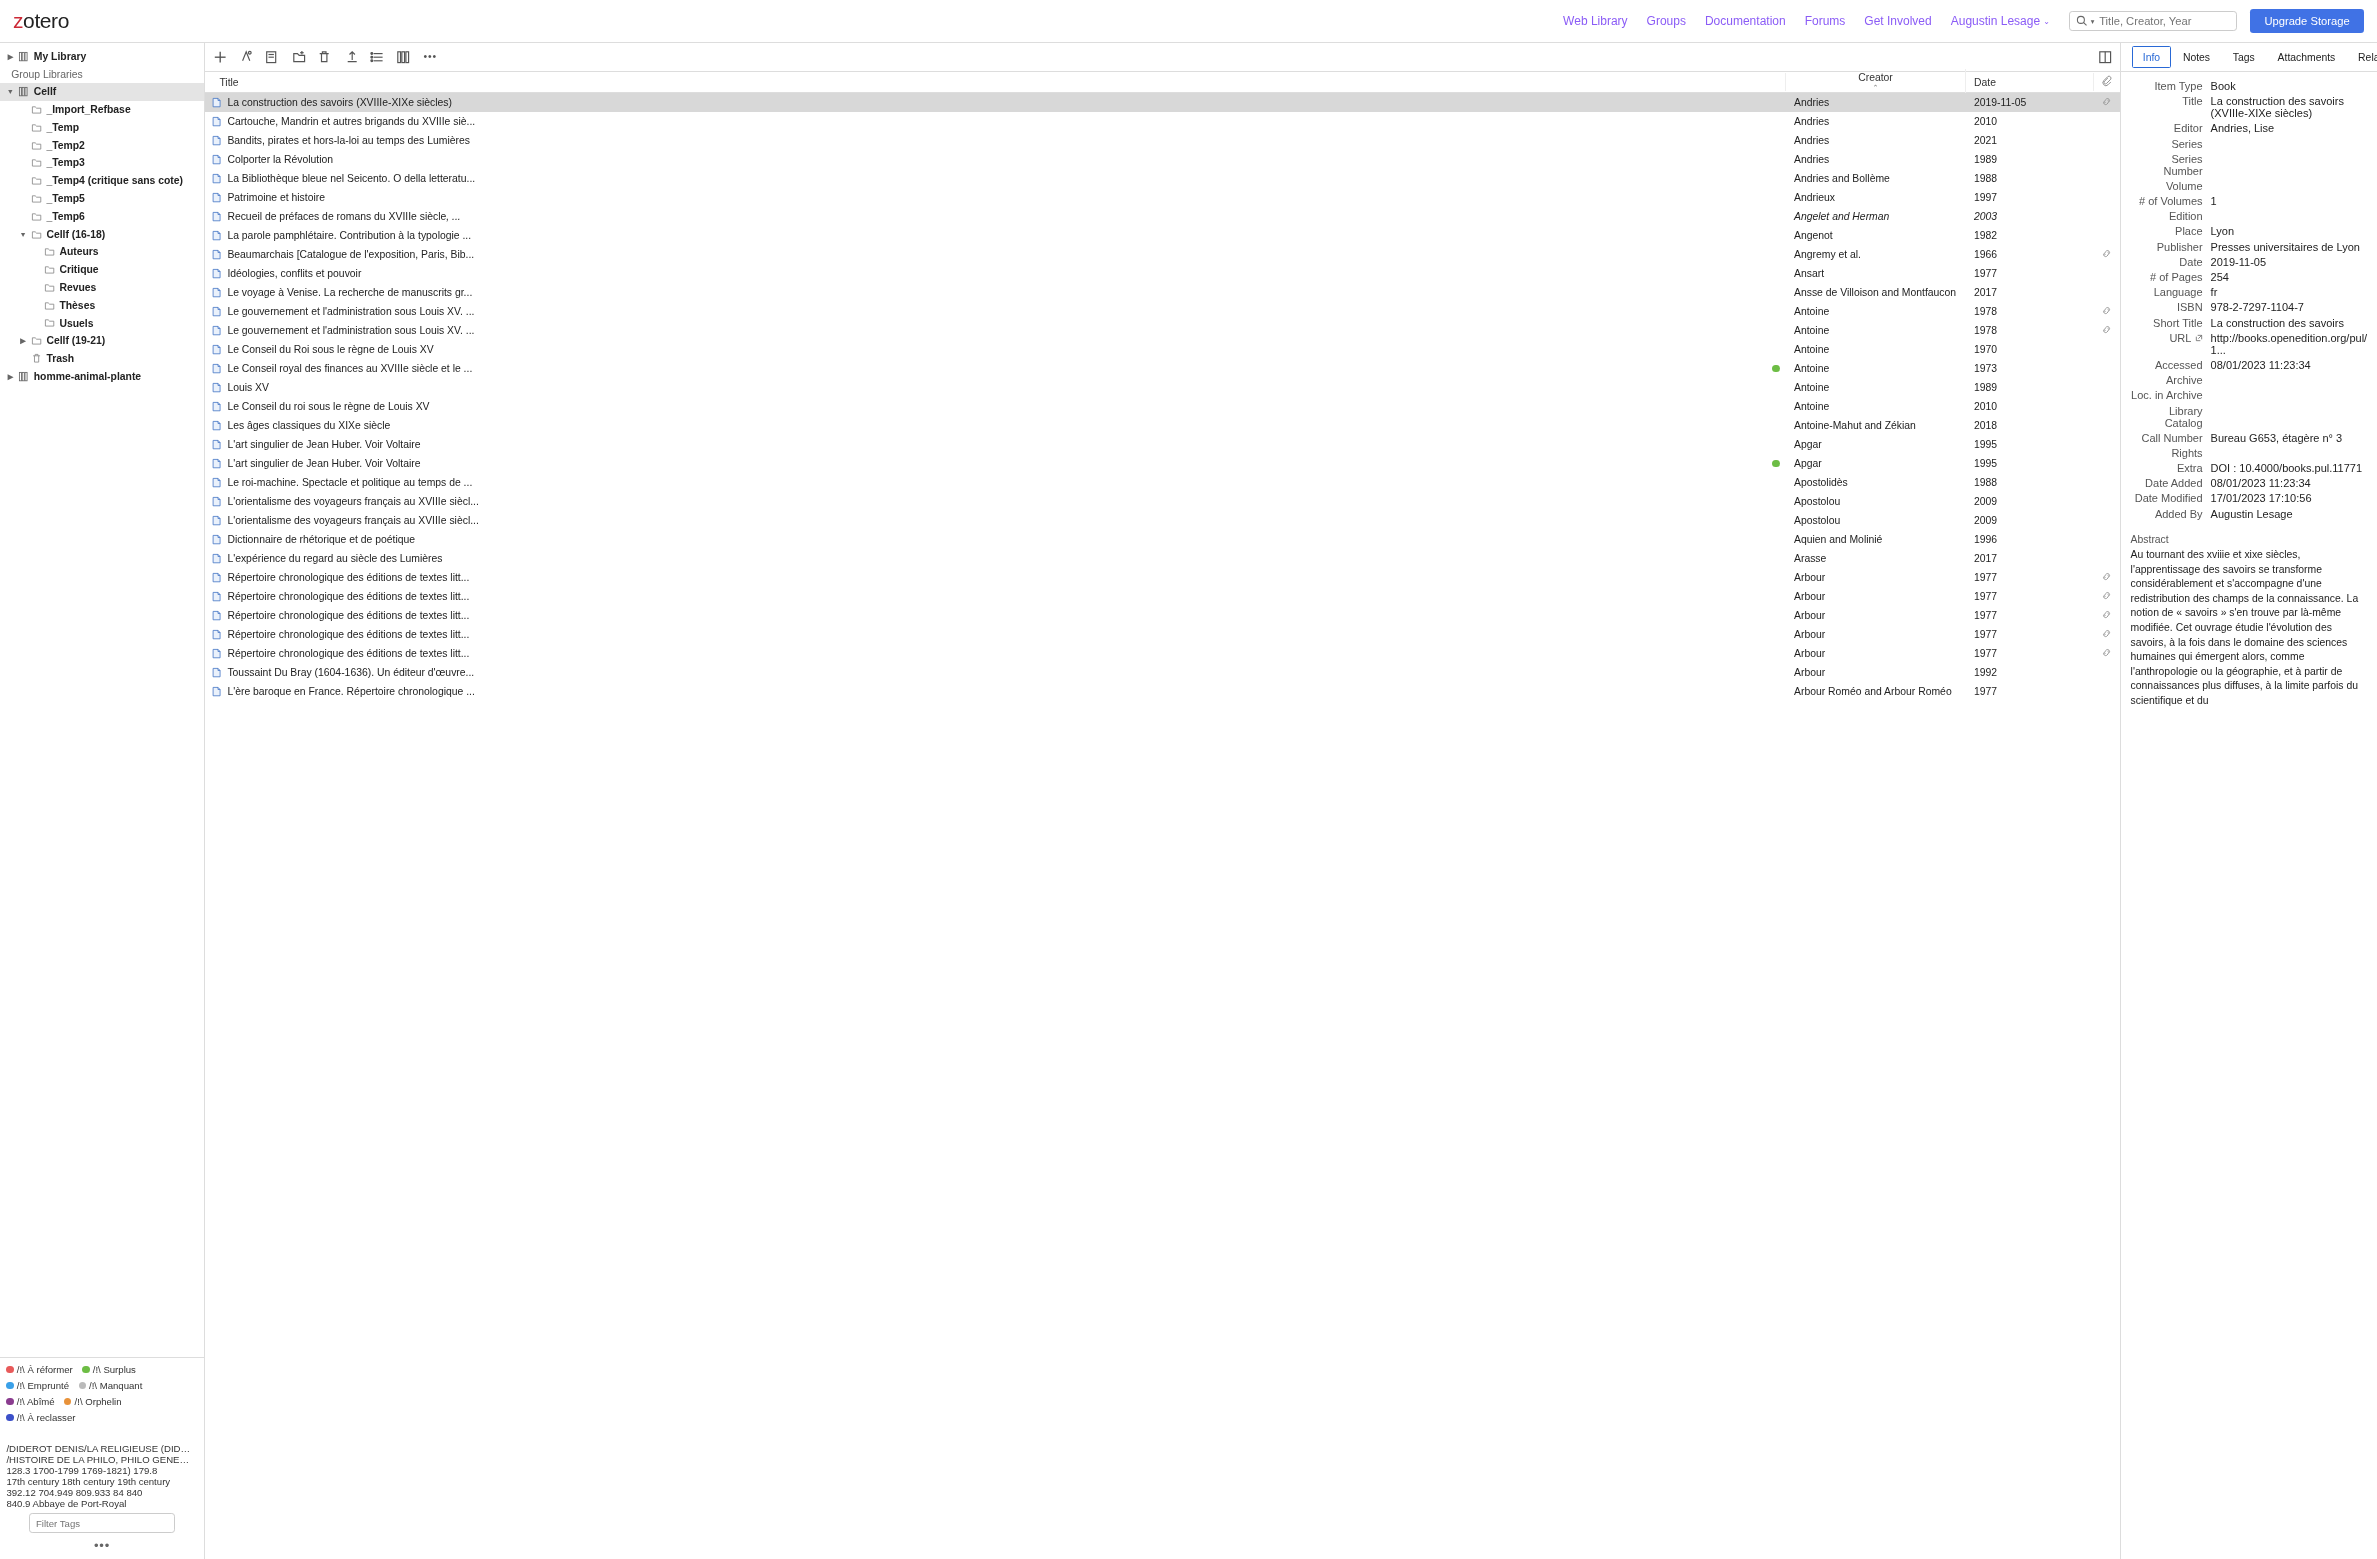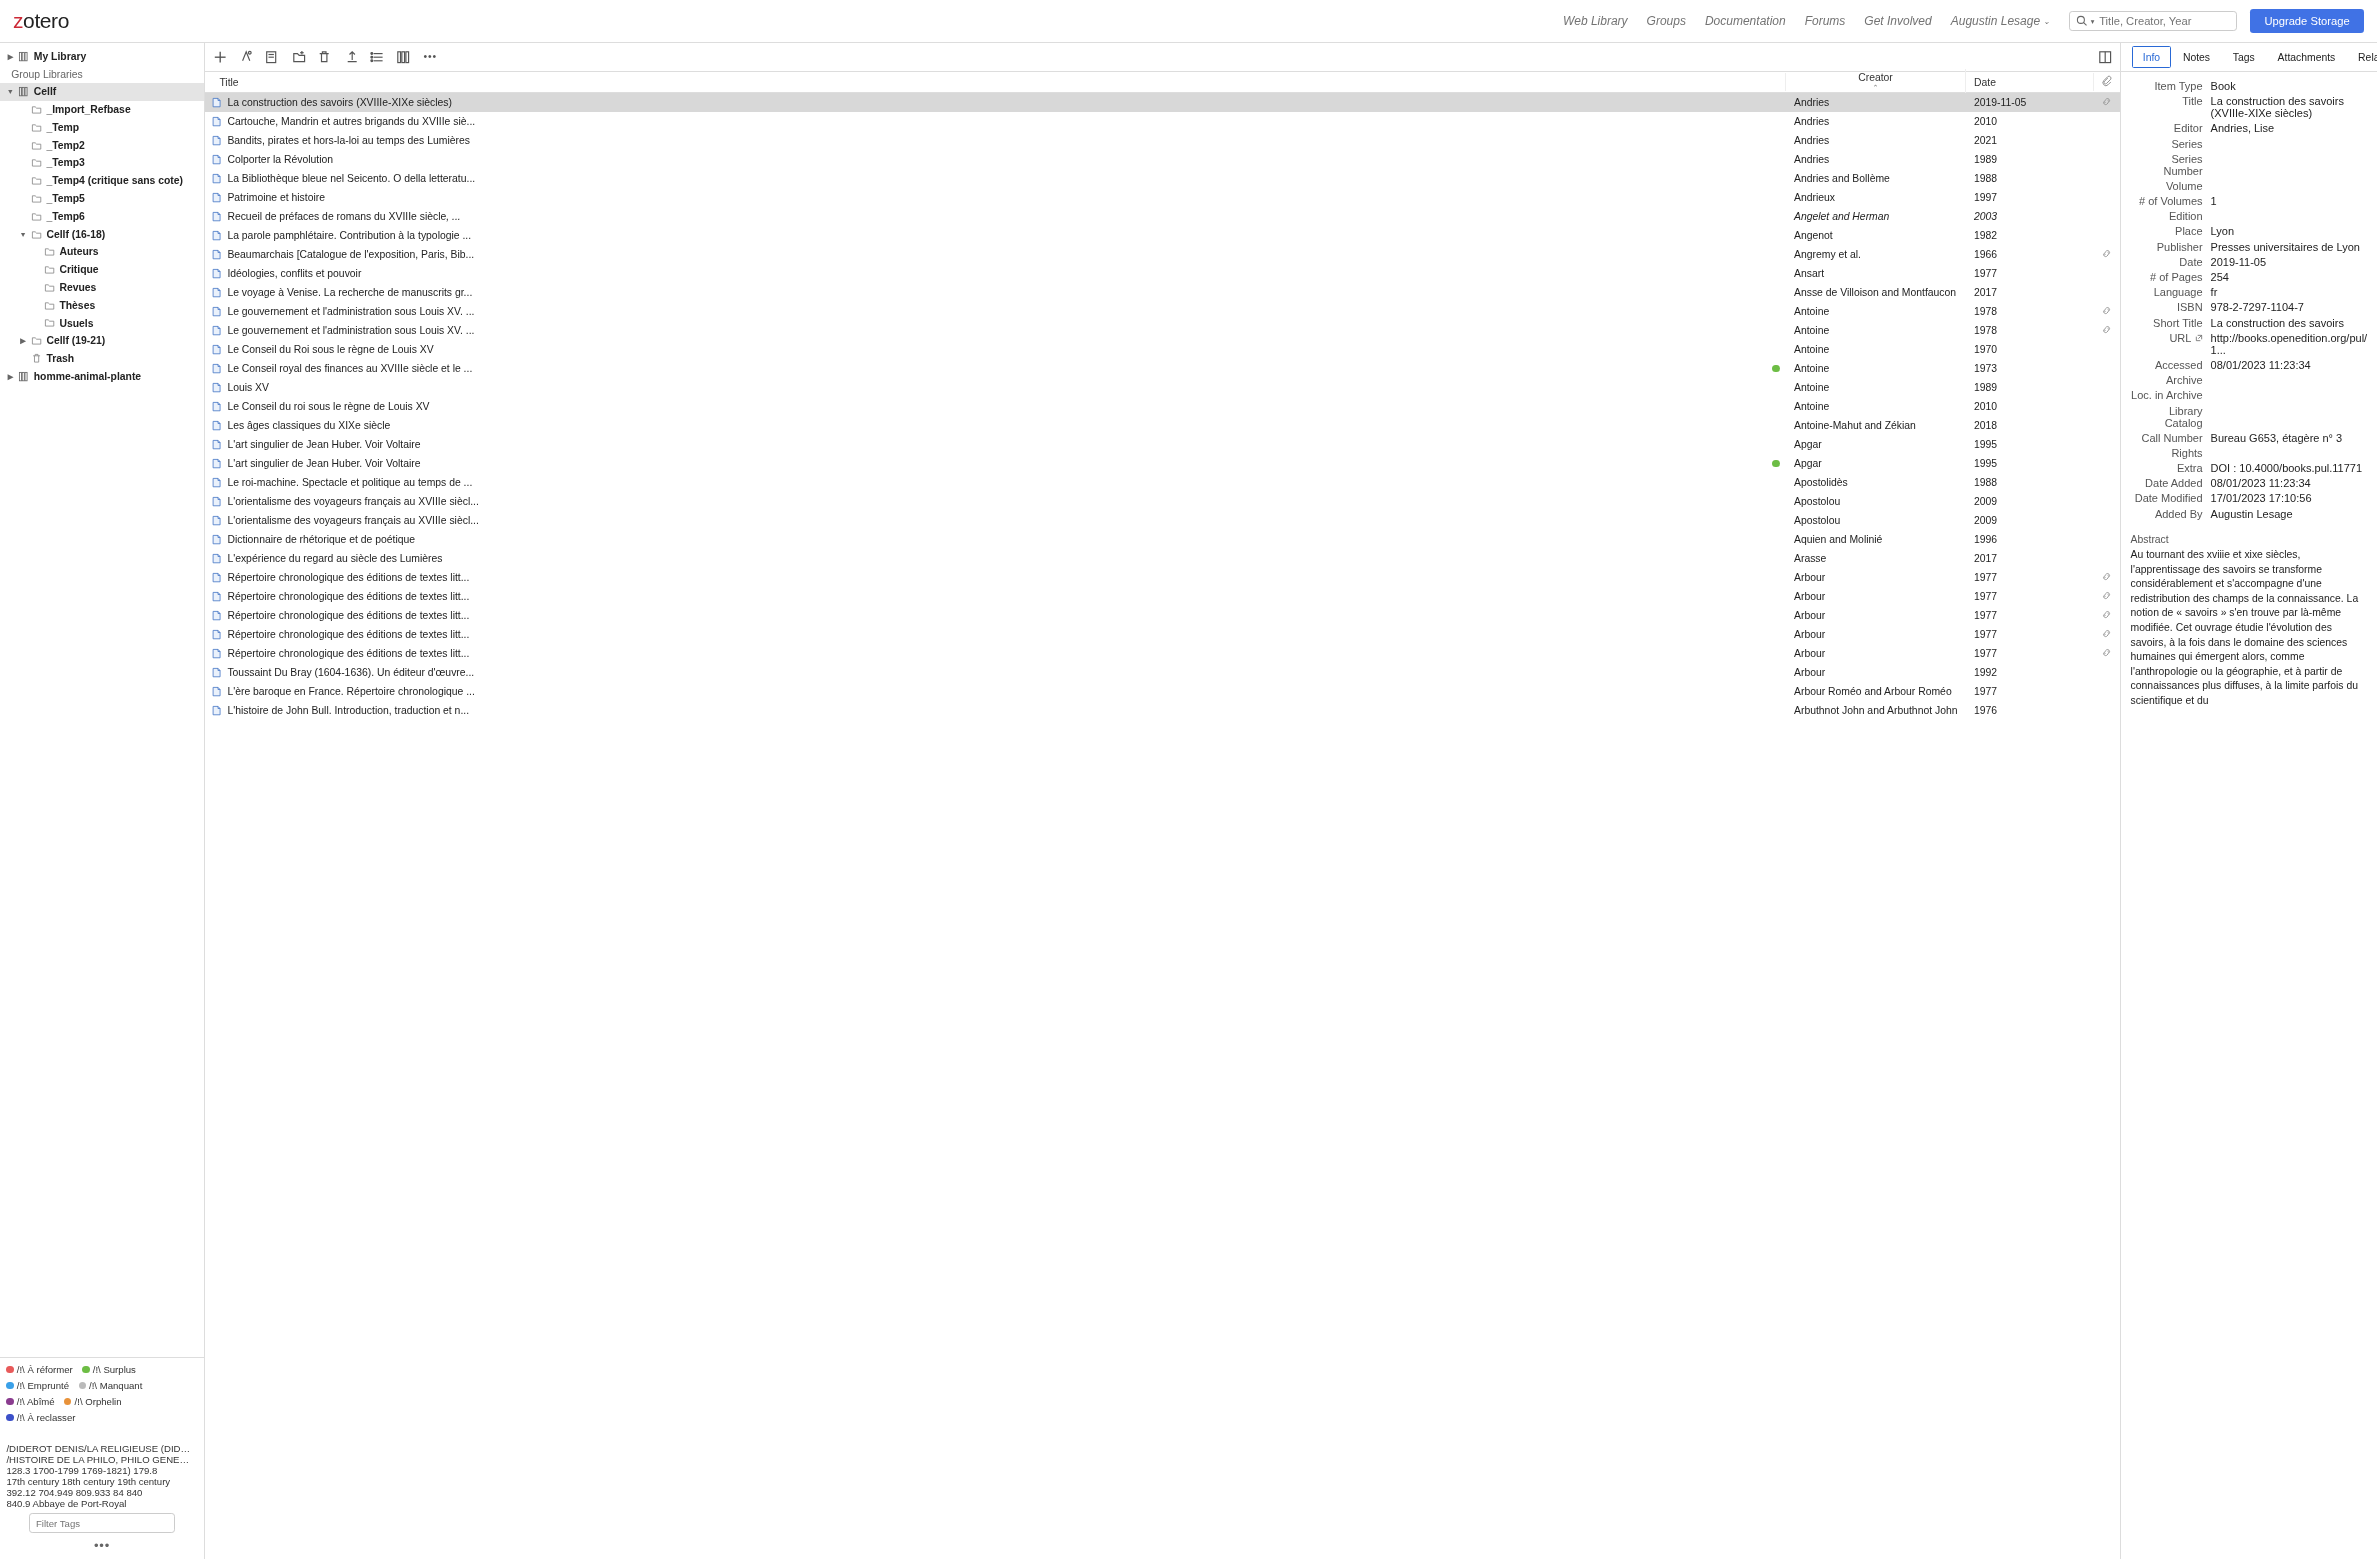--- a/index.html
+++ b/index.html
@@ -3,21 +3,21 @@
 <meta charset="utf-8">
 <style>
 * { margin: 0; padding: 0; box-sizing: border-box; font-family: -apple-system, BlinkMacSystemFont, "Segoe UI", Helvetica, Arial, sans-serif; }
 body { font-size: 10.4px; color: #222; background: #fff; overflow: hidden; }
 
 
 .header { display: flex; align-items: center; padding: 6.4px 13px; border-bottom: 0.8px solid #ddd; height: 43px; }
 .logo { font-size: 21px; font-weight: 500; color: #222; letter-spacing: -0.4px; }
 .logo .z { color: #cc2936; }
 .nav { display: flex; gap: 19px; margin-left: auto; margin-right: 19px; align-items: center; }
-.nav-item { font-size: 12px; color: #737373; cursor: pointer; display: flex; align-items: center; gap: 3.2px; font-style: italic; }
+.nav-item { font-size: 12px; color: #8b5cf6; cursor: pointer; display: flex; align-items: center; gap: 3.2px; }
 .search-box { display: flex; align-items: center; border: 0.8px solid #ccc; border-radius: 3.2px; padding: 3.2px 6.4px; width: 168px; margin-right: 13px; }
 .search-box input { border: none; outline: none; font-size: 11.2px; flex: 1; width: 100%; }
 .search-box svg { width: 11.2px; height: 11.2px; color: #666; margin-right: 3.2px; }
 .search-caret { font-size: 7.2px; color: #666; margin-right: 4.8px; }
 .upgrade-btn { background: #4072e5; color: #fff; border: none; padding: 6.4px 14.4px; border-radius: 3.2px; font-size: 11.2px; cursor: pointer; }
 
 
 .main { display: flex; height: calc(100vh - 43px); }
 .sidebar { width: 205px; border-right: 0.8px solid #ddd; display: flex; flex-direction: column; }
 .center { flex: 1; display: flex; flex-direction: column; min-width: 0; }
@@ -818,32 +818,20 @@
             <span class="doc-icon"><svg viewBox="0 0 16 16" fill="none" stroke="#4a7ac7" stroke-width="1.2">
                 <path d="M3 2h7l3 3v9H3z" fill="#eaf1fb"></path>
                 <path d="M10 2v3h3"></path>
               </svg></span>
             <span class="tspan">L'ère baroque en France. Répertoire chronologique ...</span>
           </div>
           <div class="cell-creator">Arbour Roméo and Arbour Roméo</div>
           <div class="cell-date">1977</div>
           <div class="cell-attach"></div>
         </div>
-        <div class="item-row">
-          <div class="cell-title">
-            <span class="doc-icon"><svg viewBox="0 0 16 16" fill="none" stroke="#4a7ac7" stroke-width="1.2">
-                <path d="M3 2h7l3 3v9H3z" fill="#eaf1fb"></path>
-                <path d="M10 2v3h3"></path>
-              </svg></span>
-            <span class="tspan">L'histoire de John Bull. Introduction, traduction et n...</span>
-          </div>
-          <div class="cell-creator">Arbuthnot John and Arbuthnot John</div>
-          <div class="cell-date">1976</div>
-          <div class="cell-attach"></div>
-        </div>
       </div>
   </div>
 
   <div class="details">
     <div class="detail-tabs" id="dtabs">
       <span class="panel-toggle">
           <svg viewBox="0 0 16 16" stroke="#666" stroke-width="1.3" fill="none">
             <rect x="2" y="2" width="12" height="12"></rect>
             <line x1="9" y1="2" x2="9" y2="14"></line>
           </svg>

